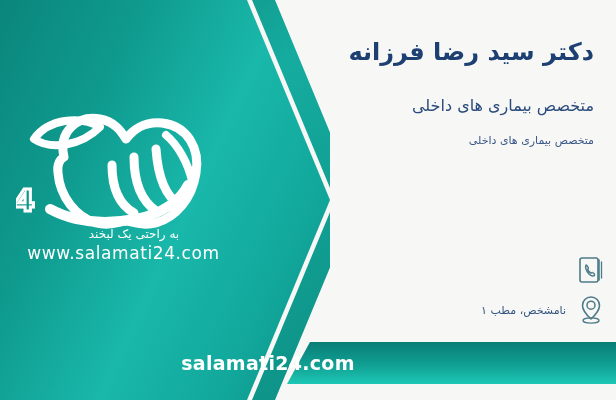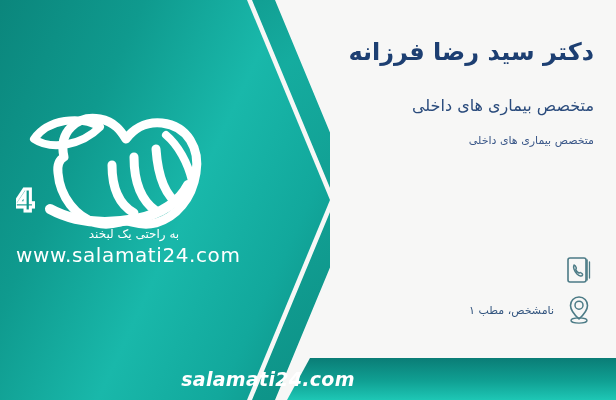--- a/index.html
+++ b/index.html
@@ -50,21 +50,21 @@
     top: 105px;
     width: 215px;
     height: 175px;
     z-index: 3;
   }
   .logo svg { display: block; width: 215px; height: 140px; }
   .logo-url {
     margin-top: -2px;
     text-align: center;
     color: #ffffff;
-    font-size: 20px;
+    font-size: 17px;
     letter-spacing: 0.6px;
     font-family: "DejaVu Sans", "Liberation Sans", sans-serif;
     direction: ltr;
   }
 
   
   .doctor-name {
     position: absolute;
     right: 22px;
     top: 38px;
@@ -90,21 +90,21 @@
     top: 134px;
     color: #3a5788;
     font-size: 11px;
     white-space: nowrap;
     z-index: 4;
   }
 
   
   .contact-block {
     position: absolute;
-    right: 20px;
+    right: 8px;
     top: 250px;
     width: 240px;
     z-index: 4;
   }
   .contact-row {
     display: flex;
     align-items: center;
     justify-content: flex-start;
     flex-direction: row;
     gap: 8px;
@@ -126,25 +126,24 @@
     white-space: nowrap;
     text-align: right;
     flex: 1 1 auto;
   }
   .contact-text.empty { min-height: 11px; }
 
   
   .footer {
     position: absolute;
     left: 0;
-    bottom: 0;
+    bottom: 16px;
     width: 492px;
     height: 42px;
     z-index: 5;
-    font-style: italic;
   }
   .footer-bg {
     position: absolute;
     left: 0;
     top: 0;
     width: 616px;
     height: 42px;
     background: linear-gradient(180deg, #0a7d76 0%, #10a093 55%, #1ec7b5 100%);
     -webkit-clip-path: polygon(310px 0, 616px 0, 616px 42px, 287px 42px);
     clip-path: polygon(310px 0, 616px 0, 616px 42px, 287px 42px);

